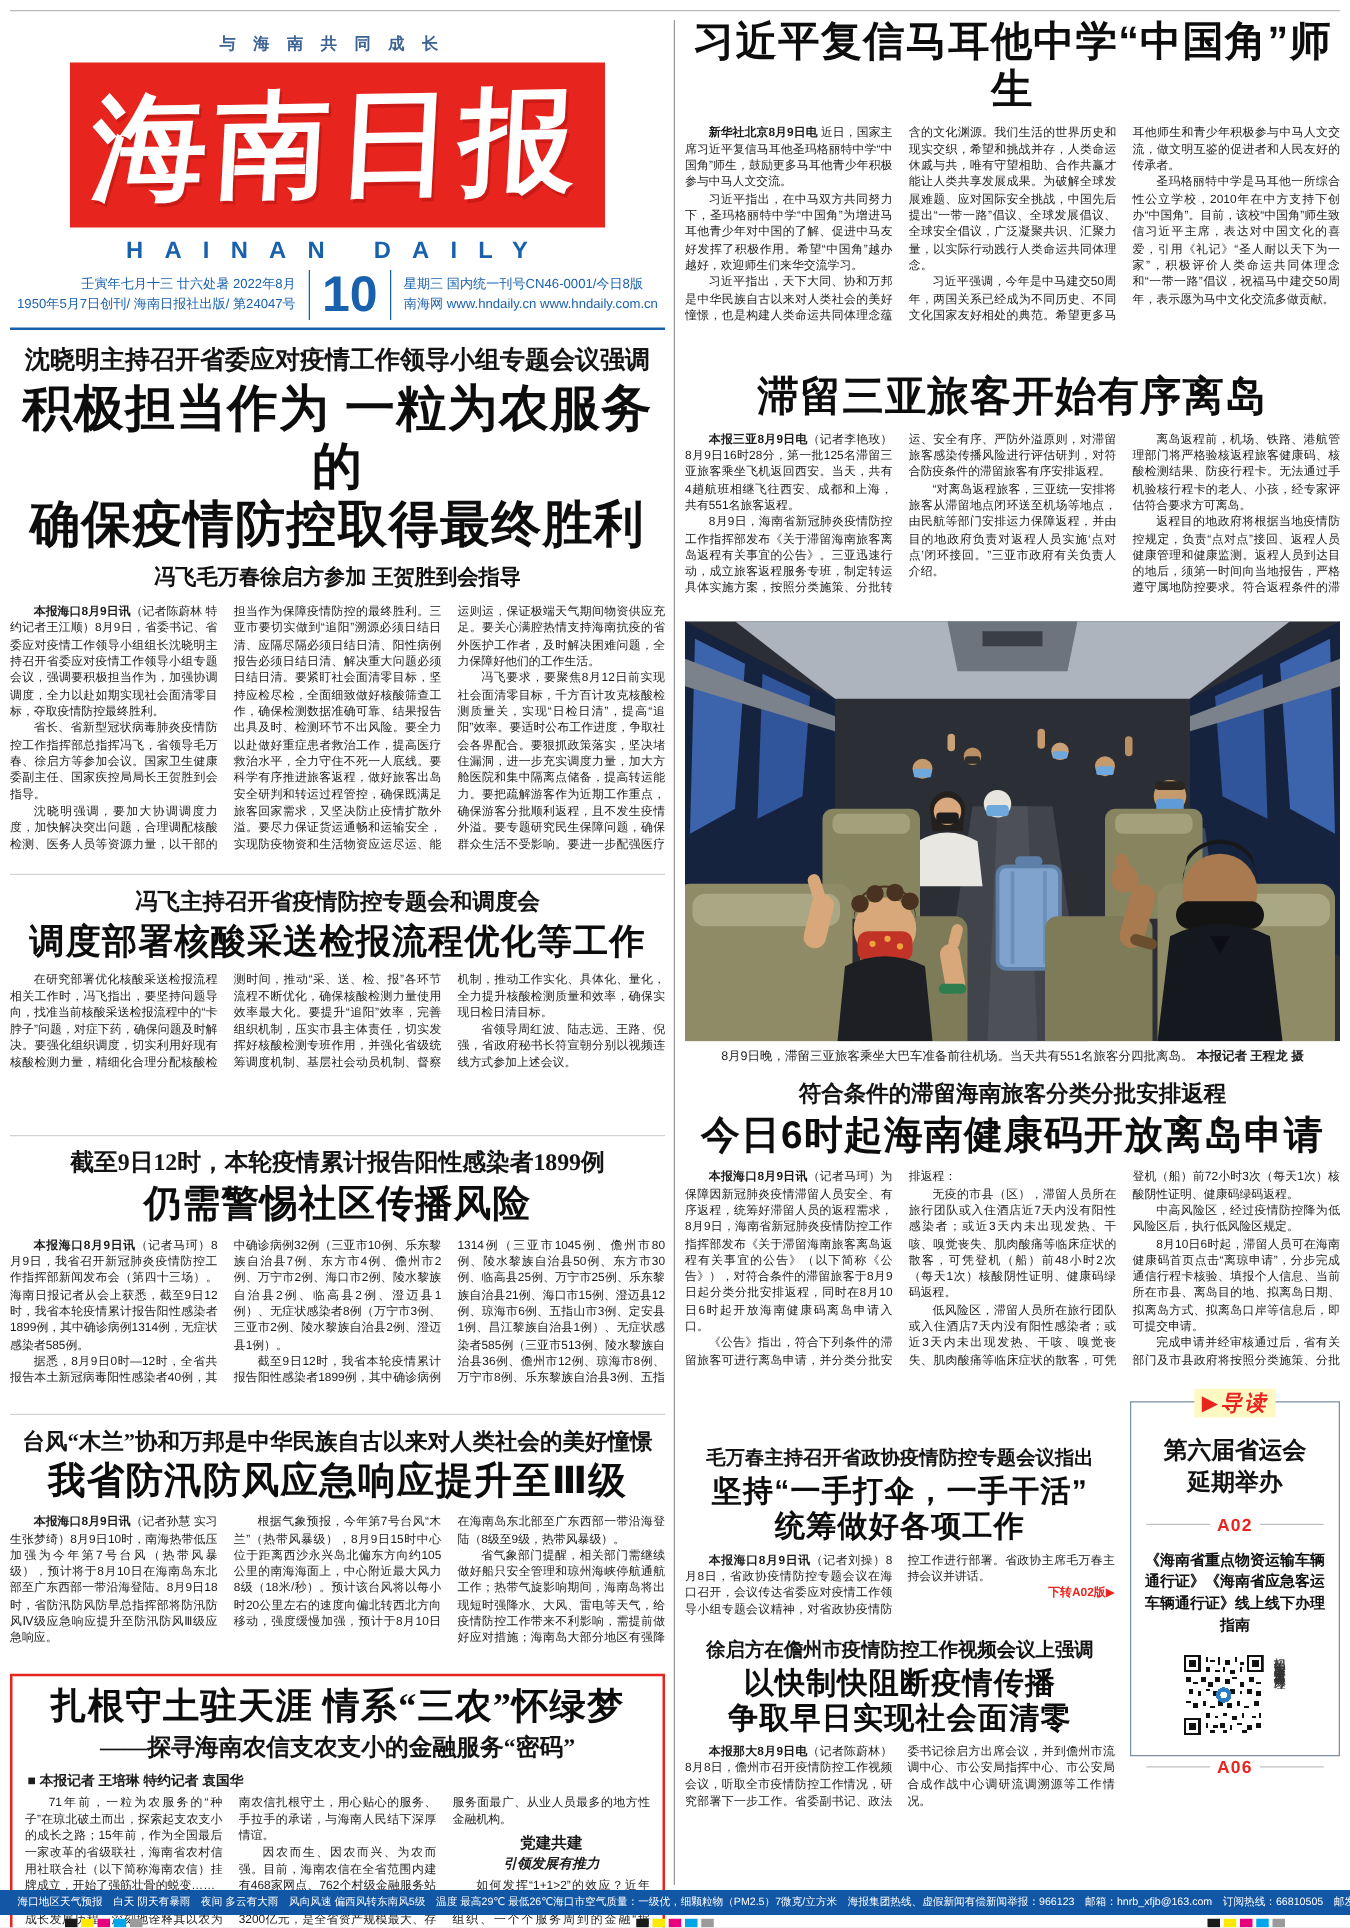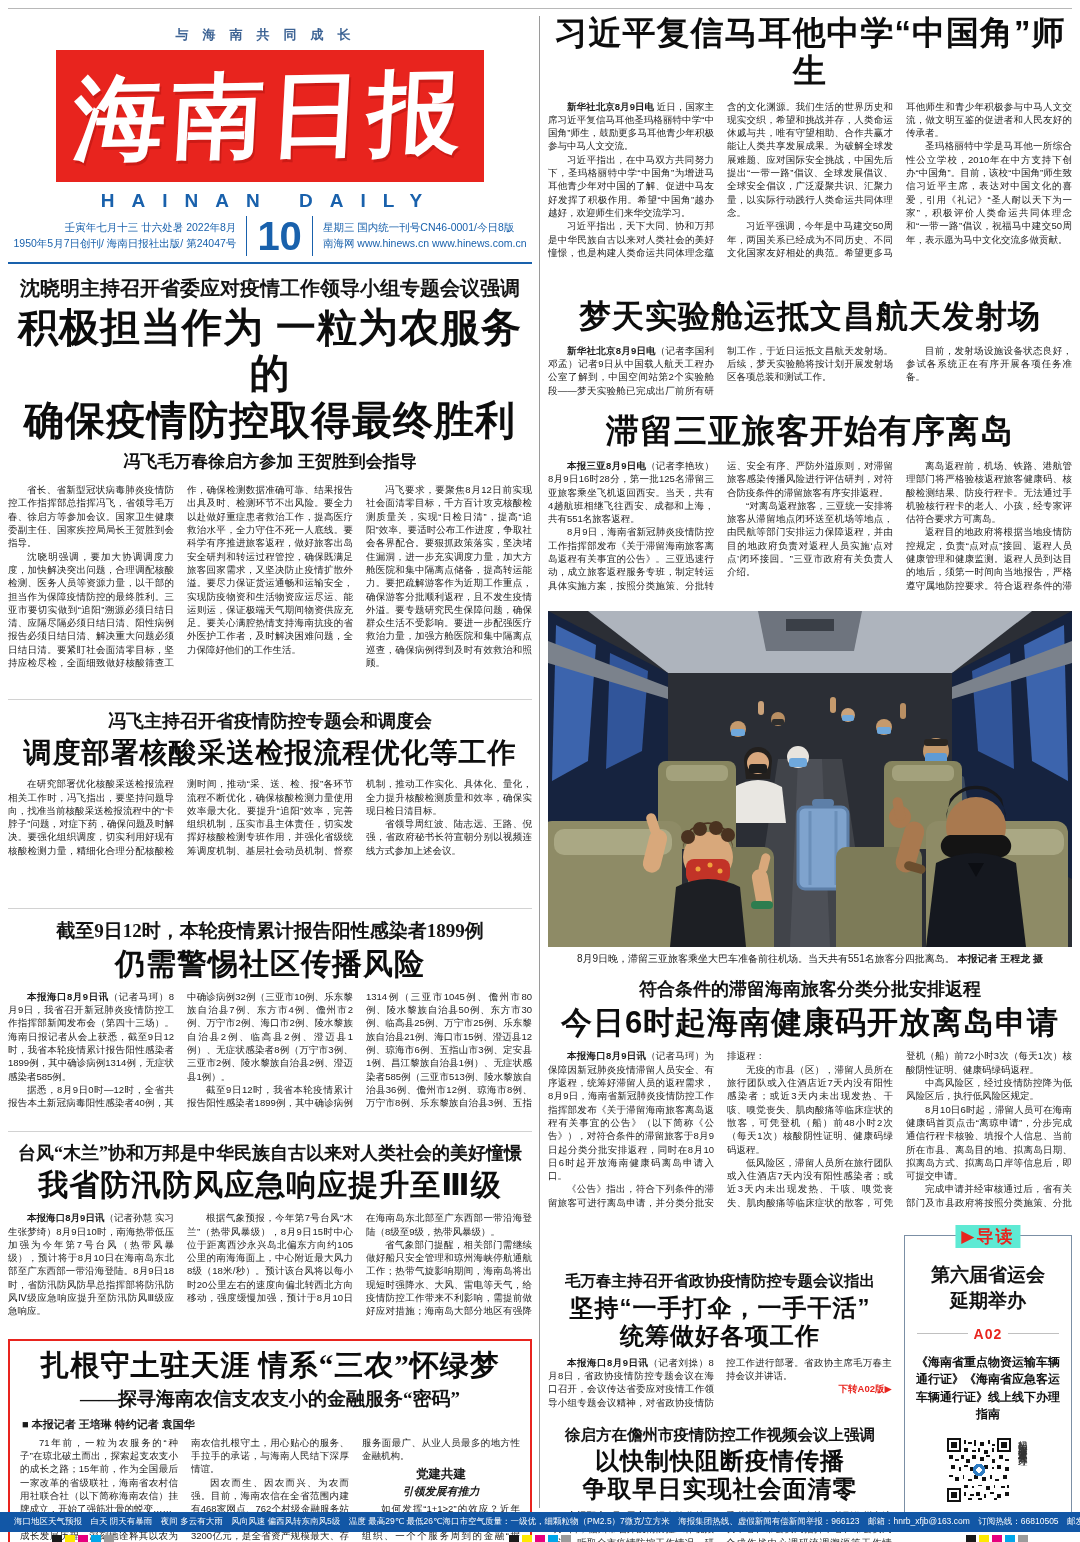--- a/index.html
+++ b/index.html
@@ -38,22 +38,22 @@
   .redbox{border:2px solid #e8241e;margin-top:14px;padding:8px 10px 9px 10px;}
   .byline{font-weight:700;font-size:11px;margin:6px 0 4px 2px;}
   
   .photo{margin-top:12px;display:block;}
   .caption{margin-top:5px;font-size:10px;text-align:center;color:#222;}
   .caption b{font-weight:700;}
   
   .brrow{display:flex;gap:12px;margin-top:14px;}
   .brleft{width:348px;margin-top:37px;}
   .daodu{position:relative;width:152px;border:1px solid #7b8fa5;padding:26px 8px 10px 8px;box-sizing:content-box;}
-  .daodu-label{position:absolute;top:-11px;left:50%;transform:translateX(-50%);background:#5eead4;color:#e8241e;
-               font-weight:900;font-size:17px;padding:0 6px;letter-spacing:2px;white-space:nowrap;}
+  .daodu-label{position:absolute;top:-11px;left:50%;transform:translateX(-50%);background:#fef9c3;color:#e8241e;
+               font-weight:900;font-size:17px;padding:0 6px;letter-spacing:2px;white-space:nowrap;font-style:italic;}
   .daodu-item1{font-weight:900;font-size:19px;text-align:center;line-height:1.35;color:#111;}
   .pgrow{display:flex;align-items:center;gap:6px;margin:12px 4px;}
   .pgrow .ln{flex:1;height:1px;background:#c0c0c0;}
   .pgrow .pg{color:#e8241e;font-weight:900;font-size:14px;letter-spacing:1px;}
   .daodu-item2{font-weight:700;font-size:12px;text-align:center;line-height:1.45;color:#111;}
   .qrwrap{display:flex;justify-content:center;align-items:center;gap:6px;margin-top:10px;}
   .qrcaption{writing-mode:vertical-rl;height:74px;font-size:9.5px;color:#333;letter-spacing:1px;line-height:1.25;}
   
   .footerbar{position:absolute;left:0;right:0;top:1512px;height:20px;background:#1257a6;color:#fff;
              display:flex;align-items:center;justify-content:space-between;padding:0 14px;font-size:8.5px;white-space:nowrap;overflow:hidden;}
@@ -77,32 +77,33 @@
       </div>
       <div class="brand-en">HAINAN DAILY</div>
       <div class="dates">
         <div class="dleft">
           <div>壬寅年七月十三 廿六处暑 2022年8月</div>
           <div>1950年5月7日创刊/ 海南日报社出版/ 第24047号</div>
         </div>
         <div class="pn">10</div>
         <div>
           <div>星期三 国内统一刊号CN46-0001/今日8版</div>
-          <div>南海网 www.hinews.cn www.hinews.com.cn</div>
+          <div>南海网 www.hndaily.cn www.hndaily.com.cn</div>
         </div>
       </div>
       <div class="bluerule"></div>
     </div>
 
     <section>
       <div class="kicker" style="font-size:20px;margin-top:12px;">沈晓明主持召开省委应对疫情工作领导小组专题会议强调</div>
       <h1 class="title" style="font-size:40px;margin-top:4px;">积极担当作为 一粒为农服务的</h1>
       <h1 class="title" style="font-size:40px;">确保疫情防控取得最终胜利</h1>
       <div class="subhead">冯飞毛万春徐启方参加 王贺胜到会指导</div>
       <div class="body cols3" style="height:205px;margin-top:10px;">
+          <p class="para"><b>本报海口8月9日讯</b>（记者陈蔚林 特约记者王江顺）8月9日，省委书记、省委应对疫情工作领导小组组长沈晓明主持召开省委应对疫情工作领导小组专题会议，强调要积极担当作为，加强协调调度，全力以赴如期实现社会面清零目标，夺取疫情防控最终胜利。</p>
           <p class="para">省长、省新型冠状病毒肺炎疫情防控工作指挥部总指挥冯飞，省领导毛万春、徐启方等参加会议。国家卫生健康委副主任、国家疾控局局长王贺胜到会指导。</p>
           <p class="para">沈晓明强调，要加大协调调度力度，加快解决突出问题，合理调配核酸检测、医务人员等资源力量，以干部的担当作为保障疫情防控的最终胜利。三亚市要切实做到“追阳”溯源必须日结日清、应隔尽隔必须日结日清、阳性病例报告必须日结日清、解决重大问题必须日结日清。要紧盯社会面清零目标，坚持应检尽检，全面细致做好核酸筛查工作，确保检测数据准确可靠、结果报告出具及时、检测环节不出风险。要全力以赴做好重症患者救治工作，提高医疗救治水平，全力守住不死一人底线。要科学有序推进旅客返程，做好旅客出岛安全研判和转运过程管控，确保既满足旅客回家需求，又坚决防止疫情扩散外溢。要尽力保证货运通畅和运输安全，实现防疫物资和生活物资应运尽运、能运则运，保证极端天气期间物资供应充足。要关心满腔热情支持海南抗疫的省外医护工作者，及时解决困难问题，全力保障好他们的工作生活。</p>
           <p class="para">冯飞要求，要聚焦8月12日前实现社会面清零目标，千方百计攻克核酸检测质量关，实现“日检日清”，提高“追阳”效率。要适时公布工作进度，争取社会各界配合。要狠抓政策落实，坚决堵住漏洞，进一步充实调度力量，加大方舱医院和集中隔离点储备，提高转运能力。要把疏解游客作为近期工作重点，确保游客分批顺利返程，且不发生疫情外溢。要专题研究民生保障问题，确保群众生活不受影响。要进一步配强医疗救治力量，加强方舱医院和集中隔离点巡查，确保病例得到及时有效救治和照顾。</p>
         </div>
     </section>
     <div class="sep"></div>
 
     <section>
       <div class="kicker" style="font-size:18px;">冯飞主持召开省疫情防控专题会和调度会</div>
       <h2 class="title" style="font-size:28px;margin-top:4px;">调度部署核酸采送检报流程优化等工作</h2>
@@ -155,27 +156,20 @@
       <h1 class="title" style="font-size:33px;margin-top:4px;">习近平复信马耳他中学“中国角”师生</h1>
       <div class="body cols3" style="height:186px;margin-top:9px;">
           <p class="para"><b>新华社北京8月9日电</b> 近日，国家主席习近平复信马耳他圣玛格丽特中学“中国角”师生，鼓励更多马耳他青少年积极参与中马人文交流。</p>
           <p class="para">习近平指出，在中马双方共同努力下，圣玛格丽特中学“中国角”为增进马耳他青少年对中国的了解、促进中马友好发挥了积极作用。希望“中国角”越办越好，欢迎师生们来华交流学习。</p>
           <p class="para">习近平指出，天下大同、协和万邦是中华民族自古以来对人类社会的美好憧憬，也是构建人类命运共同体理念蕴含的文化渊源。我们生活的世界历史和现实交织，希望和挑战并存，人类命运休戚与共，唯有守望相助、合作共赢才能让人类共享发展成果。为破解全球发展难题、应对国际安全挑战，中国先后提出“一带一路”倡议、全球发展倡议、全球安全倡议，广泛凝聚共识、汇聚力量，以实际行动践行人类命运共同体理念。</p>
           <p class="para">习近平强调，今年是中马建交50周年，两国关系已经成为不同历史、不同文化国家友好相处的典范。希望更多马耳他师生和青少年积极参与中马人文交流，做文明互鉴的促进者和人民友好的传承者。</p>
           <p class="para">圣玛格丽特中学是马耳他一所综合性公立学校，2010年在中方支持下创办“中国角”。目前，该校“中国角”师生致信习近平主席，表达对中国文化的喜爱，引用《礼记》“圣人耐以天下为一家”，积极评价人类命运共同体理念和“一带一路”倡议，祝福马中建交50周年，表示愿为马中文化交流多做贡献。</p>
         </div>
     </section>
 
-    <section>
-      <h1 class="title" style="font-size:32px;margin-top:12px;">梦天实验舱运抵文昌航天发射场</h1>
-      <div class="body cols3" style="height:56px;margin-top:9px;">
-          <p class="para"><b>新华社北京8月9日电</b>（记者李国利 邓孟）记者9日从中国载人航天工程办公室了解到，中国空间站第2个实验舱段——梦天实验舱已完成出厂前所有研制工作，于近日运抵文昌航天发射场。后续，梦天实验舱将按计划开展发射场区各项总装和测试工作。</p>
-          <p class="para">目前，发射场设施设备状态良好，参试各系统正在有序开展各项任务准备。</p>
-        </div>
-    </section>
 
     <section>
       <h1 class="title" style="font-size:33px;margin-top:12px;">滞留三亚旅客开始有序离岛</h1>
       <div class="body cols3" style="height:140px;margin-top:9px;">
           <p class="para"><b>本报三亚8月9日电</b>（记者李艳玫）8月9日16时28分，第一批125名滞留三亚旅客乘坐飞机返回西安。当天，共有4趟航班相继飞往西安、成都和上海，共有551名旅客返程。</p>
           <p class="para">8月9日，海南省新冠肺炎疫情防控工作指挥部发布《关于滞留海南旅客离岛返程有关事宜的公告》。三亚迅速行动，成立旅客返程服务专班，制定转运具体实施方案，按照分类施策、分批转运、安全有序、严防外溢原则，对滞留旅客感染传播风险进行评估研判，对符合防疫条件的滞留旅客有序安排返程。</p>
           <p class="para">“对离岛返程旅客，三亚统一安排将旅客从滞留地点闭环送至机场等地点，由民航等部门安排运力保障返程，并由目的地政府负责对返程人员实施‘点对点’闭环接回。”三亚市政府有关负责人介绍。</p>
           <p class="para">离岛返程前，机场、铁路、港航管理部门将严格验核返程旅客健康码、核酸检测结果、防疫行程卡。无法通过手机验核行程卡的老人、小孩，经专家评估符合要求方可离岛。</p>
           <p class="para">返程目的地政府将根据当地疫情防控规定，负责“点对点”接回、返程人员健康管理和健康监测。返程人员到达目的地后，须第一时间向当地报告，严格遵守属地防控要求。符合返程条件的滞留旅客返程前要主动与目的地社区和单位对接，了解当地防控具体要求。</p>
         </div>

